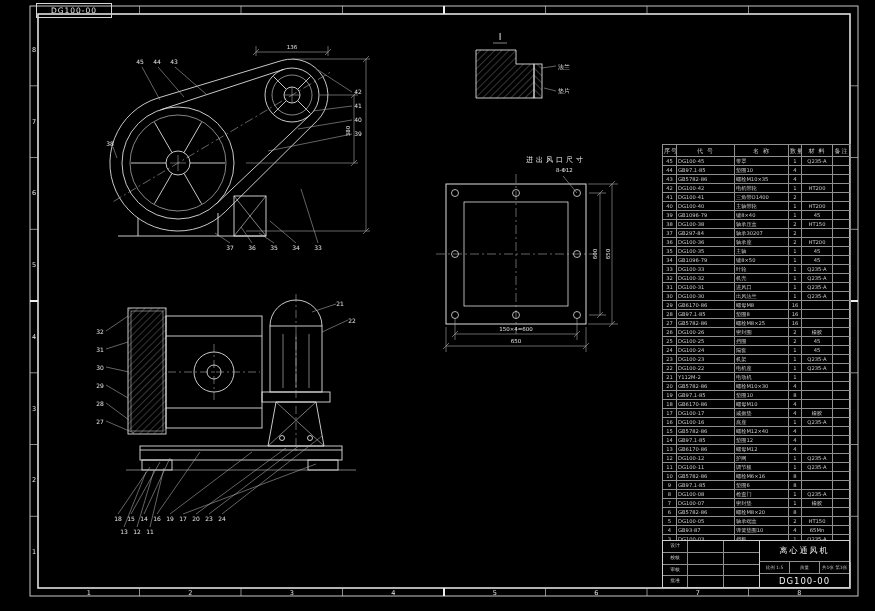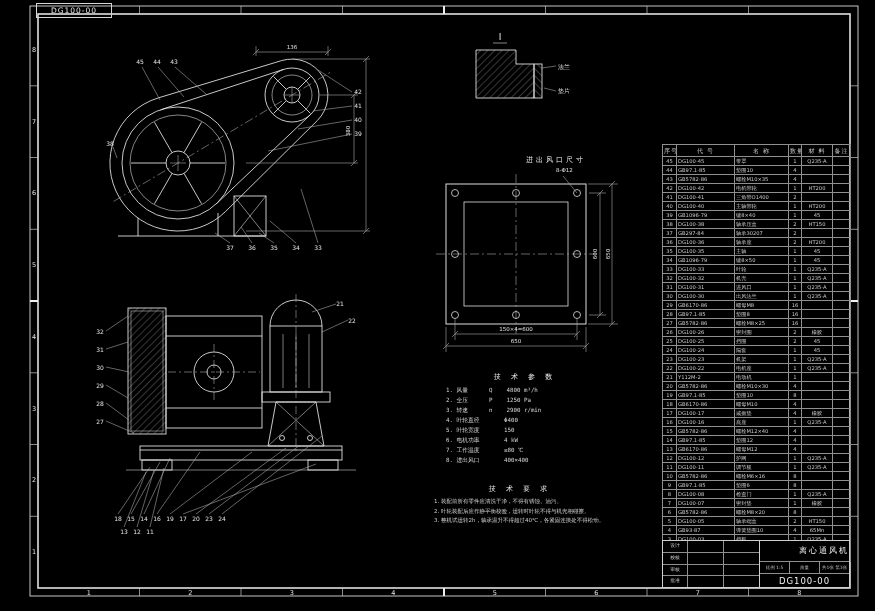--- a/index.html
+++ b/index.html
@@ -24,21 +24,21 @@
   .tblock{position:absolute;left:662px;top:540px;width:188px;height:48px;border:1px solid #cfcfcf;
           box-sizing:border-box;display:flex;background:#000;}
   .tb-left{width:96px;border-right:1px solid #cfcfcf;display:flex;flex-direction:column;}
   .tb-row{flex:1;display:flex;border-bottom:1px solid #8f8f8f;}
   .tb-row:last-child{border-bottom:none;}
   .tb-c{border-right:1px solid #8f8f8f;font-size:4.8px;line-height:10.5px;color:#c6c6c6;text-align:center;overflow:hidden;}
   .tb-c:last-child{border-right:none;}
   .tb-c.w1{width:24px;}.tb-c.w2{width:35px;}.tb-c.w3{flex:1;}
   .tb-right{flex:1;display:flex;flex-direction:column;}
   .tb-prod{height:20px;border-bottom:1px solid #8f8f8f;font-size:8px;letter-spacing:2px;color:#efefef;
-          text-align:right;line-height:20px;overflow:hidden;}
+          text-align:center;line-height:20px;overflow:hidden;}
   .tb-mid{height:11px;border-bottom:1px solid #8f8f8f;display:flex;}
   .tb-midc{flex:1;border-right:1px solid #8f8f8f;font-size:4.5px;line-height:11px;text-align:center;
           color:#c0c0c0;overflow:hidden;white-space:nowrap;}
   .tb-midc:last-child{border-right:none;}
   .tb-no{flex:1;font-size:8.5px;letter-spacing:1px;text-align:center;color:#f0f0f0;
           display:flex;align-items:center;justify-content:center;}
 </style>
 </head>
 <body>
 
@@ -220,42 +220,21 @@
         <text x="596.25" y="594.8" text-anchor="middle" font-size="6.5">6</text>
         <text x="697.75" y="594.8" text-anchor="middle" font-size="6.5">7</text>
         <text x="799.25" y="594.8" text-anchor="middle" font-size="6.5">8</text>
       </g>
   </svg>
 
   <div class="docbox">DG100-00</div>
 
   <div class="flangetitle">进出风口尺寸</div>
 
-  <div class="tparams">
-    <div class="blocktitle">技 术 参 数</div>
-    <div>
-        <div class="tline">1. 风量      Q    4800 m³/h</div>
-        <div class="tline">2. 全压      P    1250 Pa</div>
-        <div class="tline">3. 转速      n    2900 r/min</div>
-        <div class="tline">4. 叶轮直径       Φ400</div>
-        <div class="tline">5. 叶轮宽度       150</div>
-        <div class="tline">6. 电机功率       4 kW</div>
-        <div class="tline">7. 工作温度       ≤80 ℃</div>
-        <div class="tline">8. 进出风口       400×400</div>
-      </div>
-  </div>
-
-  <div class="treq">
-    <div class="blocktitle">技 术 要 求</div>
-    <div>
-        <div class="tline">1. 装配前所有零件应清洗干净，不得有锈蚀、油污。</div>
-        <div class="tline">2. 叶轮装配后应作静平衡校验，运转时叶轮不得与机壳相碰擦。</div>
-        <div class="tline">3. 整机试运转2h，轴承温升不得超过40℃，各紧固连接处不得松动。</div>
-      </div>
-  </div>
+
 
   <table id="bomtable">
     <colgroup>
       <col style="width:14px">
         <col style="width:58px">
         <col style="width:54px">
       <col style="width:13px">
         <col style="width:31px">
         <col style="width:18px">
     </colgroup>

